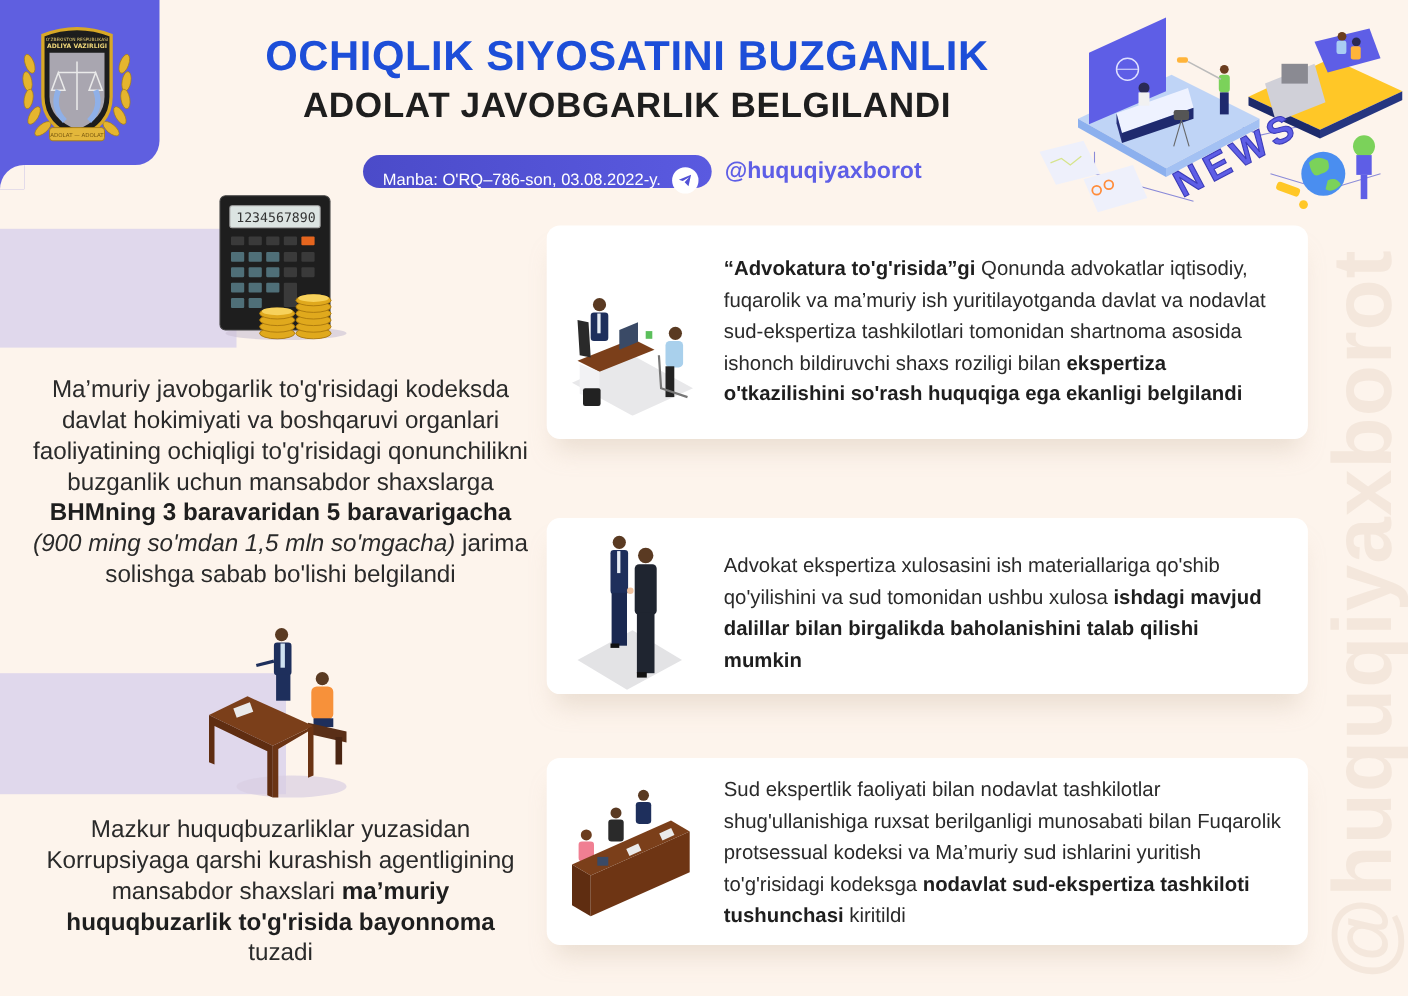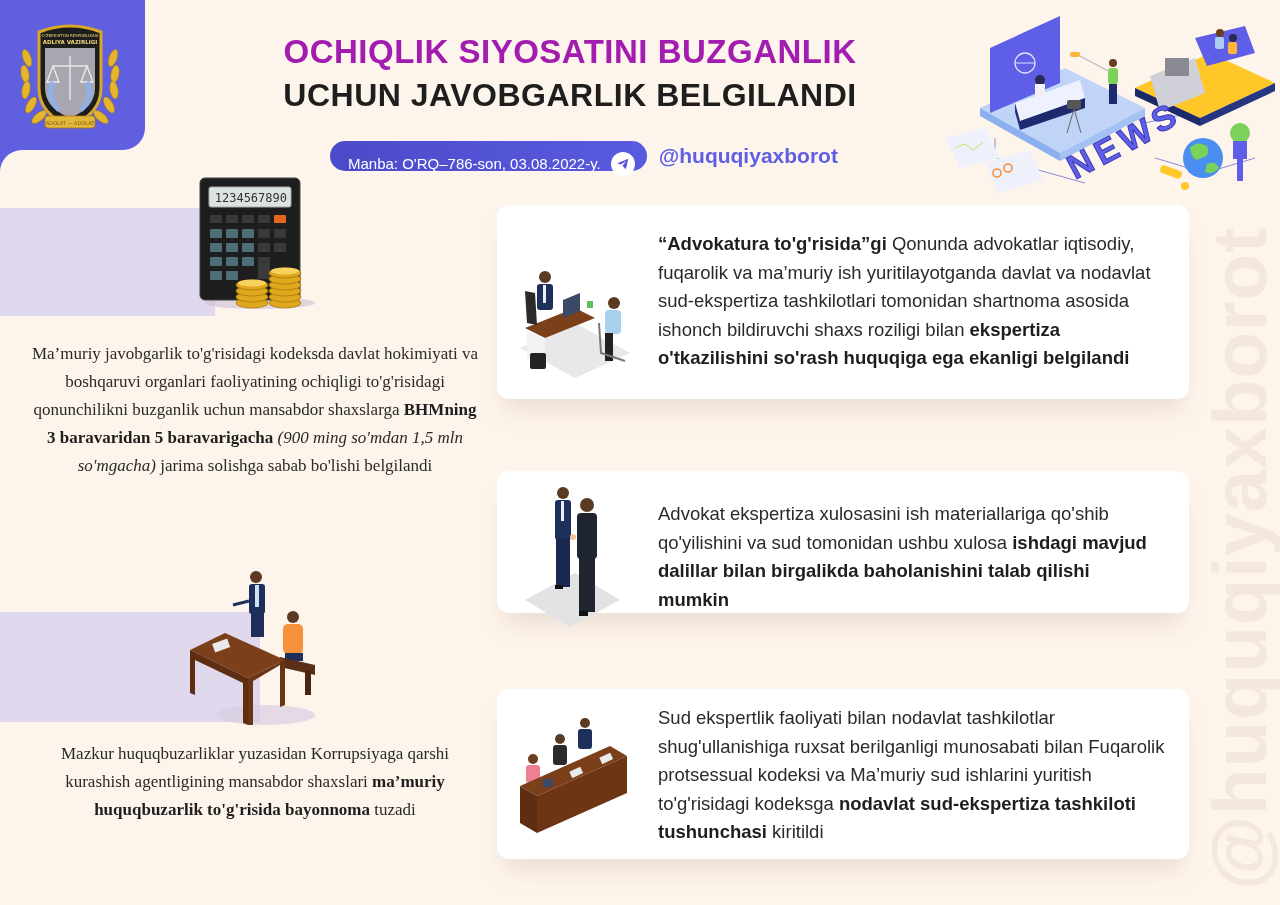--- a/index.html
+++ b/index.html
@@ -22,21 +22,21 @@
     .logo-corner::after {
       content: ""; position: absolute; left: 0; top: 0; width: 22px; height: 22px;
       background: #fdf4ec; border-top-left-radius: 22px;
     }
     .emblem { position: absolute; left: 17px; top: 18px; width: 106px; height: 118px; }
     .title {
       position: absolute; left: 160px; top: 30px; width: 820px; text-align: center;
     }
     .title-line1 {
       font-family: "Liberation Sans", sans-serif; font-weight: 700;
-      font-size: 33px; color: #a21caf; letter-spacing: 0.5px; line-height: 44px;
+      font-size: 38px; color: #1d4ed8; letter-spacing: 0.5px; line-height: 44px;
     }
     .title-line2 {
       font-family: "Liberation Sans", sans-serif; font-weight: 700;
       font-size: 32px; color: #1e1e1e; letter-spacing: 0.5px; line-height: 38px;
       margin-top: 2px;
     }
     .source-row {
       position: absolute; left: 330px; top: 141px; height: 30px;
       display: flex; align-items: center;
     }
@@ -60,35 +60,35 @@
       position: absolute; left: 0; background: #e0d8ec;
     }
     .band-1 { top: 208px; width: 215px; height: 108px; }
     .band-2 { top: 612px; width: 260px; height: 110px; }
 
     .calc-art { position: absolute; left: 190px; top: 175px; width: 130px; height: 140px; }
     .office-art { position: absolute; left: 185px; top: 565px; width: 140px; height: 170px; }
 
     .left-text {
       position: absolute; left: 30px; width: 450px; text-align: center;
-      font-size: 17px; line-height: 28px; color: #2a2a2a;
-      font-family: Liberation Serif, serif;
+      font-size: 22px; line-height: 28px; color: #2a2a2a;
+      font-family: Liberation Sans, sans-serif;
     }
     .left-text-1 { top: 340px; }
     .left-text-2 { top: 740px; }
     .left-text b { font-weight: 700; color: #1e1e1e; }
     .left-text i { font-style: italic; }
 
     .card {
       position: absolute; left: 497px; width: 692px;
       background: #ffffff; border-radius: 12px;
       box-shadow: 0 18px 22px -8px rgba(200, 180, 160, 0.35);
     }
     .card-1 { top: 205px; height: 194px; }
-    .card-2 { top: 471px; height: 142px; }
+    .card-2 { top: 471px; height: 160px; }
     .card-3 { top: 689px; height: 170px; padding-left: 41px; }
     .card-art { position: absolute; left: 18px; width: 120px; }
     .card-text {
       position: absolute; left: 161px; right: 24px;
       font-size: 18.5px; line-height: 28.5px; color: #2a2a2a;
       font-family: "Liberation Sans", sans-serif;
     }
     .card-1 .card-text { top: 25px; }
     .card-2 .card-text { top: 29px; }
     .card-3 .card-text { top: 15px; }
@@ -136,21 +136,21 @@
   </g>
   <path d="M36 64 Q30 80 42 92" stroke="#8fb0e8" stroke-width="5" fill="none"></path>
   <path d="M70 64 Q76 80 64 92" stroke="#8fb0e8" stroke-width="5" fill="none"></path>
 
   <rect x="28" y="98" width="50" height="12" rx="3" fill="#e3b73b" stroke="#a67c10" stroke-width="0.8"></rect>
   <text x="53" y="106.5" font-size="5" fill="#7a5a10" text-anchor="middle" font-family="DejaVu Sans, sans-serif">ADOLAT — ADOLAT</text>
 </svg>
 
 <div class="title">
   <div class="title-line1">OCHIQLIK SIYOSATINI BUZGANLIK</div>
-  <div class="title-line2">UCHUN JAVOBGARLIK BELGILANDI</div>
+  <div class="title-line2">ADOLAT JAVOBGARLIK BELGILANDI</div>
 </div>
 
 <div class="source-row">
   <div class="source-pill">
     <span>Manba: O'RQ–786-son, 03.08.2022-y.</span>
     <span class="tg-icon">
       <svg width="14" height="14" viewBox="0 0 24 24">
           <path d="M2 11 L21 3 L17 21 L11 15 L18 7 L8 13 Z" fill="#5252d6"></path>
         </svg>
     </span>

